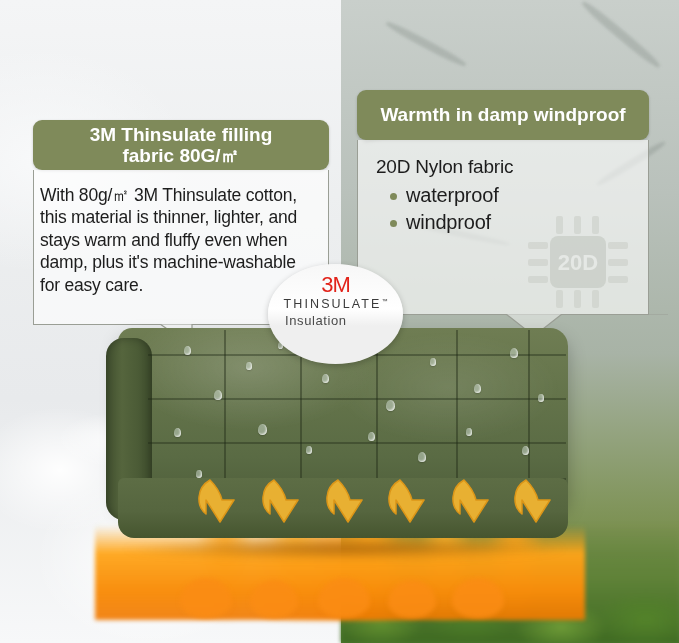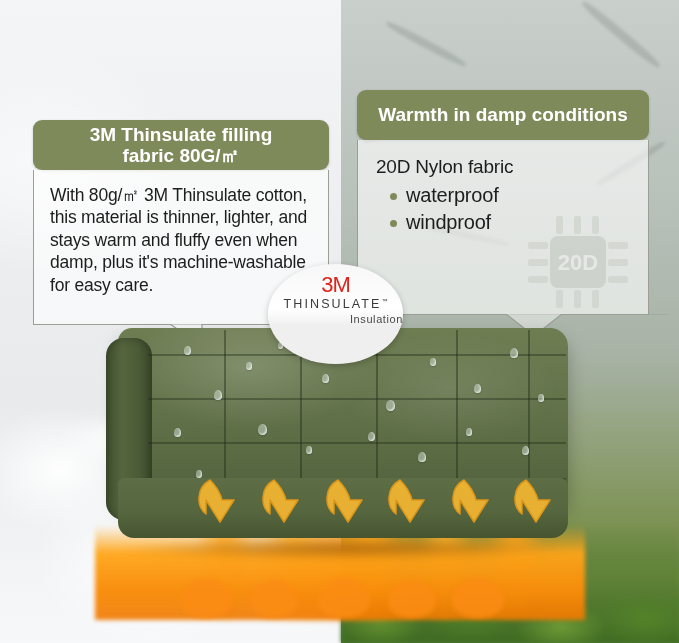--- a/index.html
+++ b/index.html
@@ -83,21 +83,21 @@
   .card-body .txt{
     color:#1d1d1d;font-size:17.5px;line-height:1.28;letter-spacing:-0.2px;
   }
   
   .tail{position:absolute;bottom:-22px;width:100%;height:22px;}
   .tail svg{display:block;}
 
   
   #card-left{left:33px;top:90px;width:296px;margin-top:30px;}
   #card-left .card-head{height:50px;font-size:19px;padding:0 10px;}
-  #card-left .card-body{height:155px;padding:14px 16px 0 16px;box-sizing:border-box;}
+  #card-left .card-body{height:155px;padding:14px 16px 0 6px;box-sizing:border-box;}
 
   
   #card-right{left:357px;top:90px;width:292px;}
   #card-right .card-head{height:50px;font-size:19px;padding:0 8px;}
   #card-right .card-body{height:175px;padding:16px 14px 0 18px;box-sizing:border-box;}
   #card-right .lead{font-size:19px;color:#1d1d1d;letter-spacing:-0.2px;}
   #card-right ul{list-style:none;margin:4px 0 0 0;padding:0 0 0 14px;}
   #card-right li{
     font-size:20px;color:#1d1d1d;line-height:1.35;letter-spacing:-0.2px;position:relative;padding-left:16px;
   }
@@ -174,22 +174,22 @@
   .badge .b3m{
     position:absolute;left:0;right:0;top:10px;text-align:center;
     color:#e2231a;font-weight:400;font-size:22px;letter-spacing:-1px;line-height:1;
   }
   .badge .bthin{
     position:absolute;left:0;right:0;top:34px;text-align:center;
     color:#3b3b3b;font-size:12.5px;letter-spacing:2.1px;line-height:1;
   }
   .badge .btm{font-size:6px;vertical-align:super;letter-spacing:0;}
   .badge .bins{
-    position:absolute;left:0;right:0;top:50px;text-align:right;
-    color:#4a4a4a;font-size:11px;letter-spacing:.6px;line-height:1;padding-left:17px;
+    position:absolute;left:0;right:0;top:50px;text-align:left;
+    color:#4a4a4a;font-size:13px;letter-spacing:.6px;line-height:1;padding-left:17px;
   }
   .badge .bred{
     position:absolute;left:0;bottom:0;width:135px;height:36px;background:#d2232a;
   }
   .badge .bred span{
     position:absolute;left:0;right:0;top:7px;text-align:center;
     color:#ffffff;font-weight:700;font-size:10.5px;letter-spacing:.2px;white-space:nowrap;
   }
 </style>
 </head>
@@ -223,21 +223,21 @@
         <svg width="296" height="24" viewBox="0 0 296 24">
           <path d="M0 0 L120 0 L152 22 L152 0 L296 0" fill="rgba(255,255,255,0.45)"></path>
           <path d="M0 0 L120 0 L152 22 L152 0 L296 0" fill="none" stroke="#9a9e95" stroke-width="1.2"></path>
         </svg>
       </div>
     </div>
   </div>
 
   <div class="card" id="card-right">
     <div class="card-head">
-      <span class="hl">Warmth in damp conditions</span>
+      <span class="hl">Warmth in damp windproof</span>
     </div>
     <div class="card-body">
       <div class="lead">20D Nylon fabric</div>
       <ul>
         <li>waterproof</li>
         <li>windproof</li>
       </ul>
 
       <svg class="chip" viewBox="0 0 112 96">
         <g fill="#c9cdc6">

